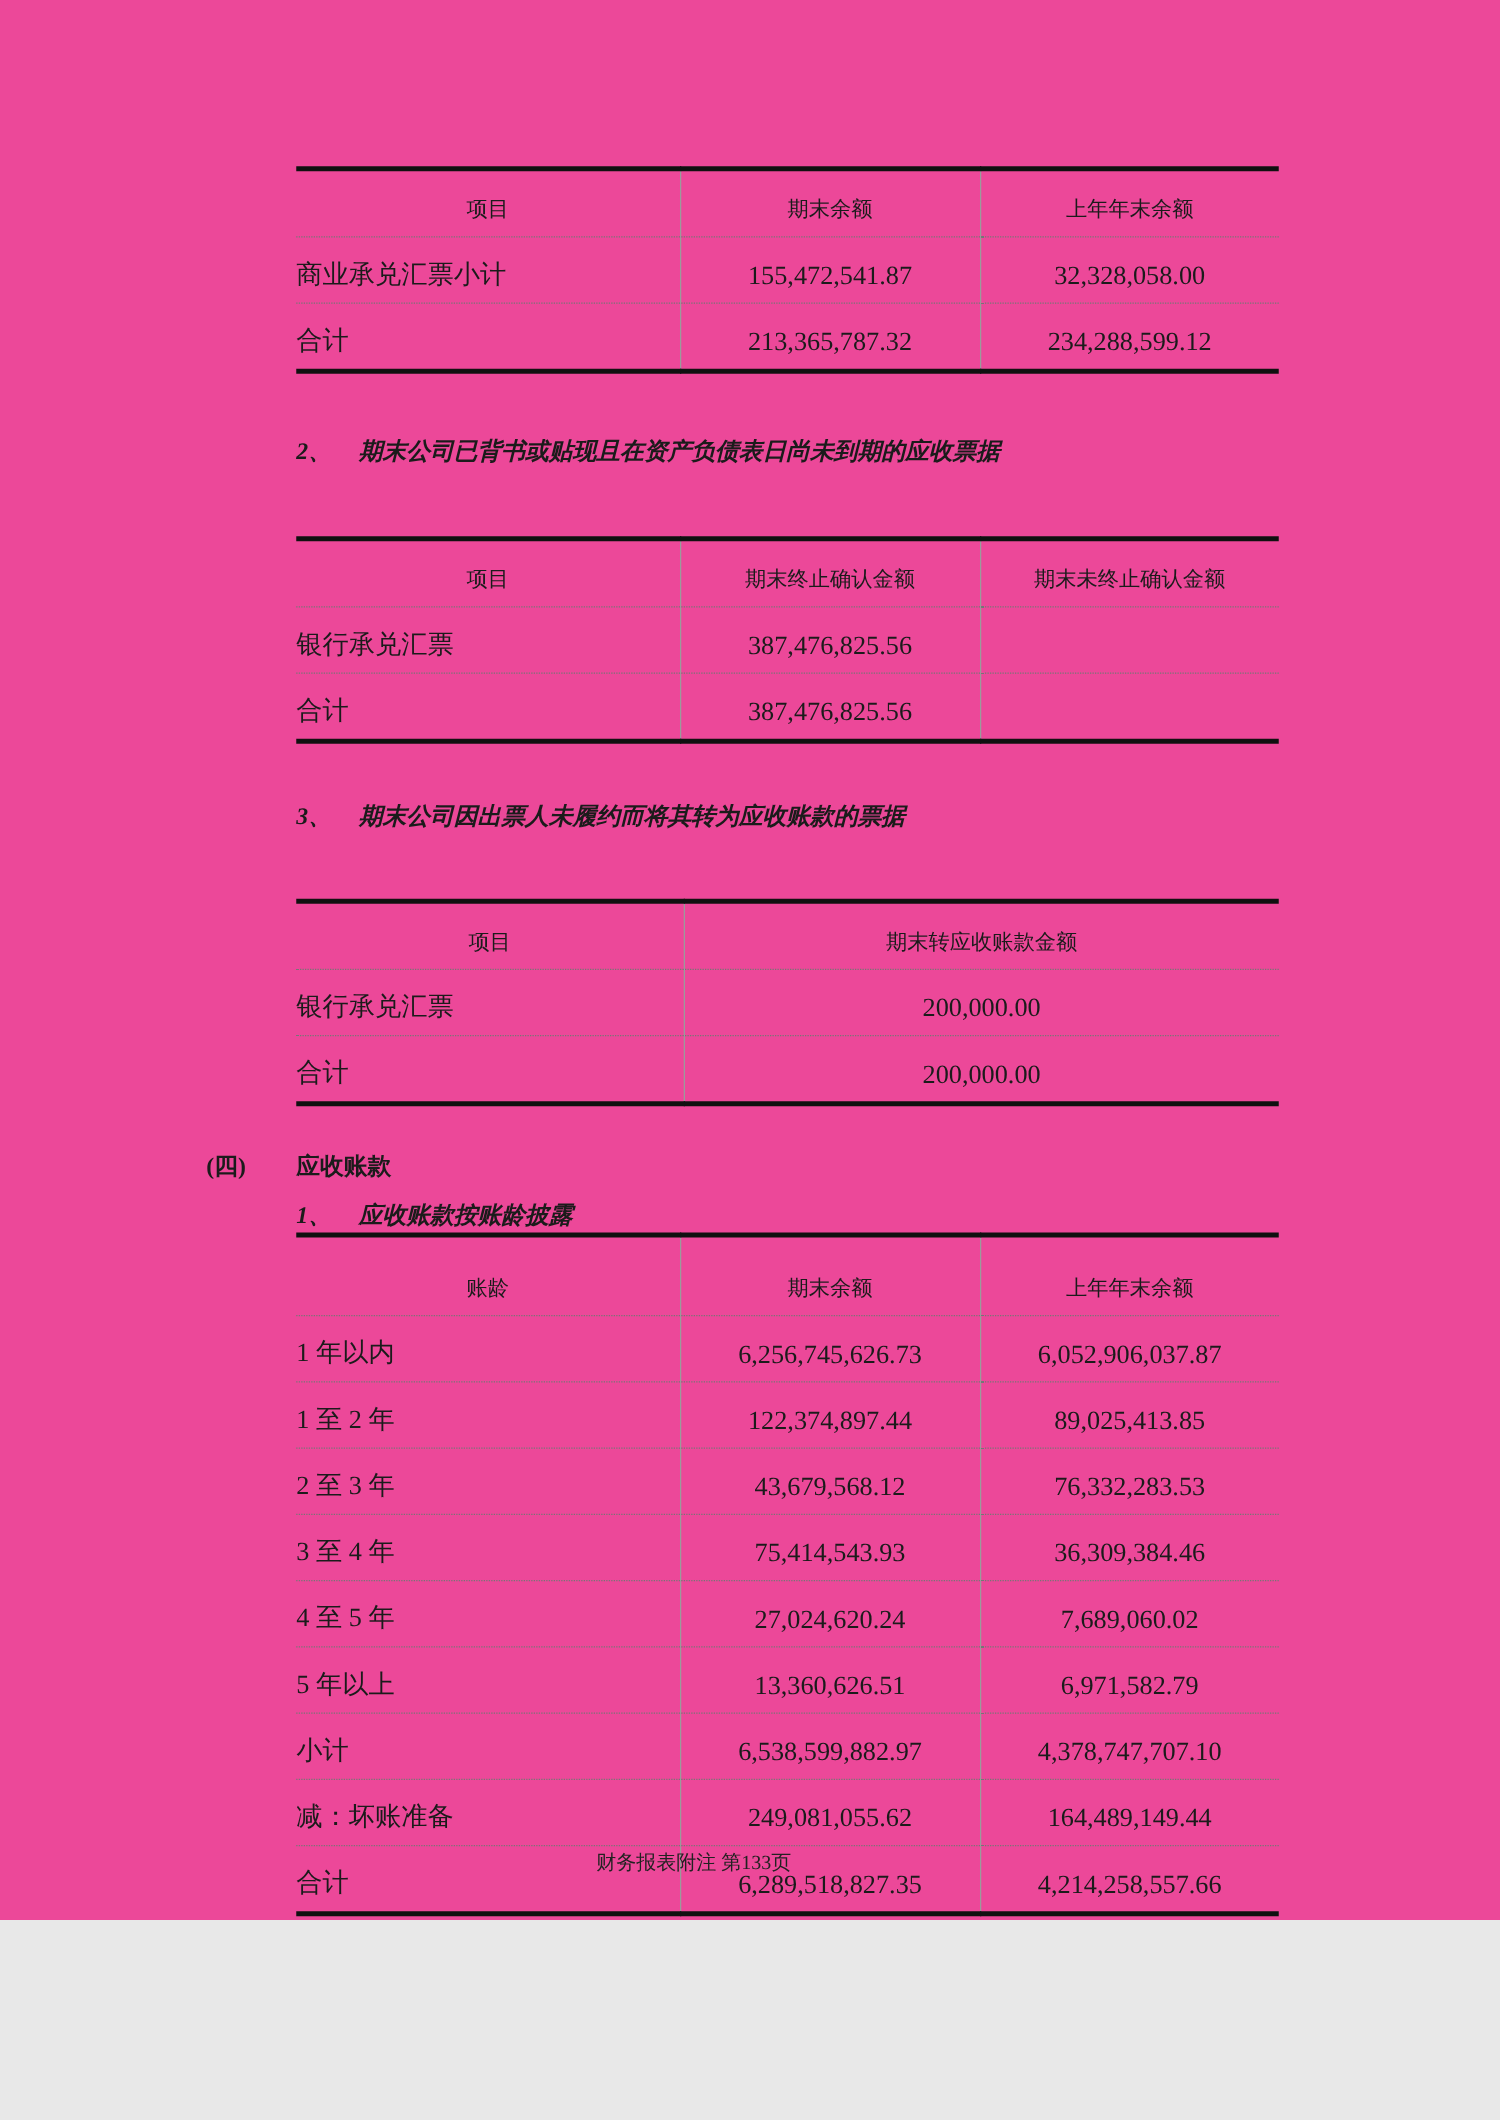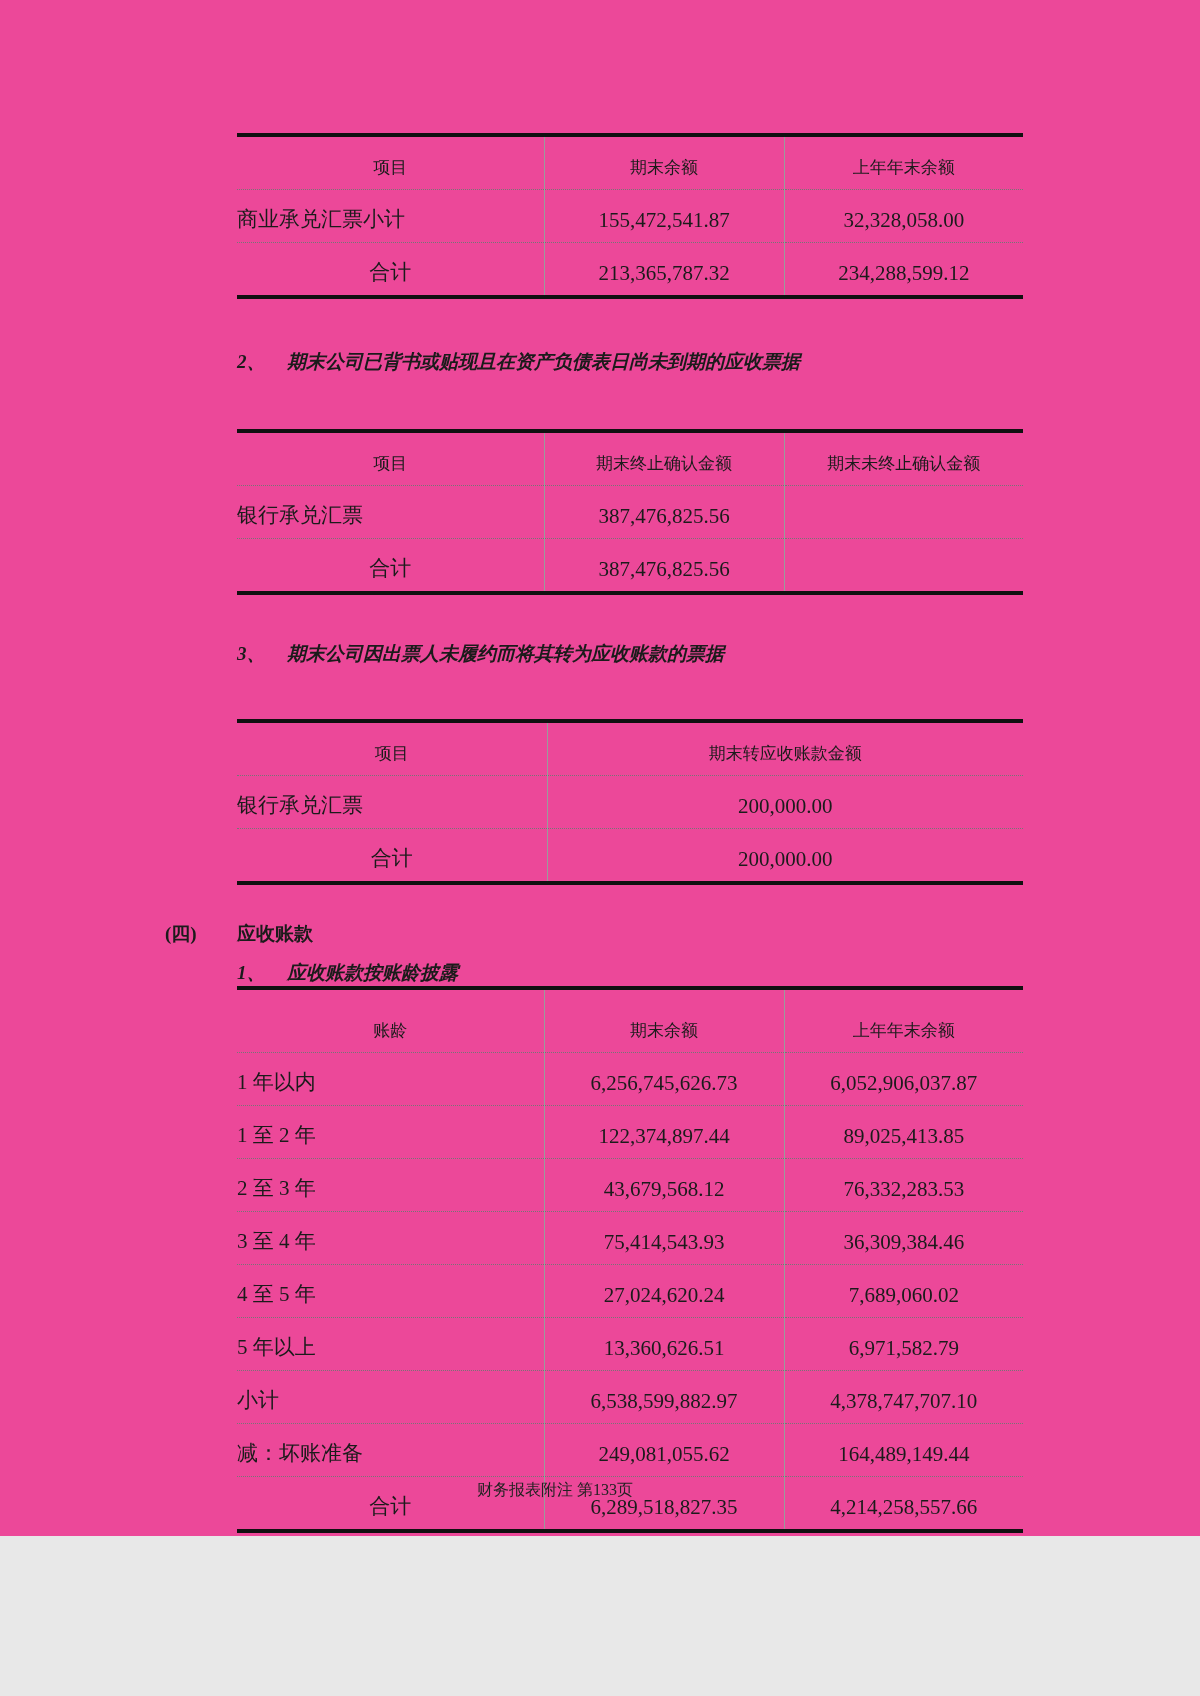--- a/index.html
+++ b/index.html
@@ -44,21 +44,21 @@
     height: 43px;
     padding: 0 0 9px 0;
     font-size: 21px;
     white-space: nowrap;
     overflow: hidden;
   }
   table.fin tbody tr:not(:last-child) td { border-bottom: 1px dotted #767676; }
   table.fin th + th, table.fin td + td { border-left: 1px solid #9b9b9b; text-align: center; }
 
   td.lbl { text-align: left; padding-left: 10px; }
-  td.lbl.total { text-align: center; padding-left: 0; }
+  td.lbl.total { padding-left: 0; }
   td.num { text-align: right; padding-right: 13px; }
 
   
   .heading {
     font-size: 19px;
     line-height: 26px;
     font-weight: 700;
     white-space: nowrap;
   }
   .heading .h-num { display: inline-block; }

